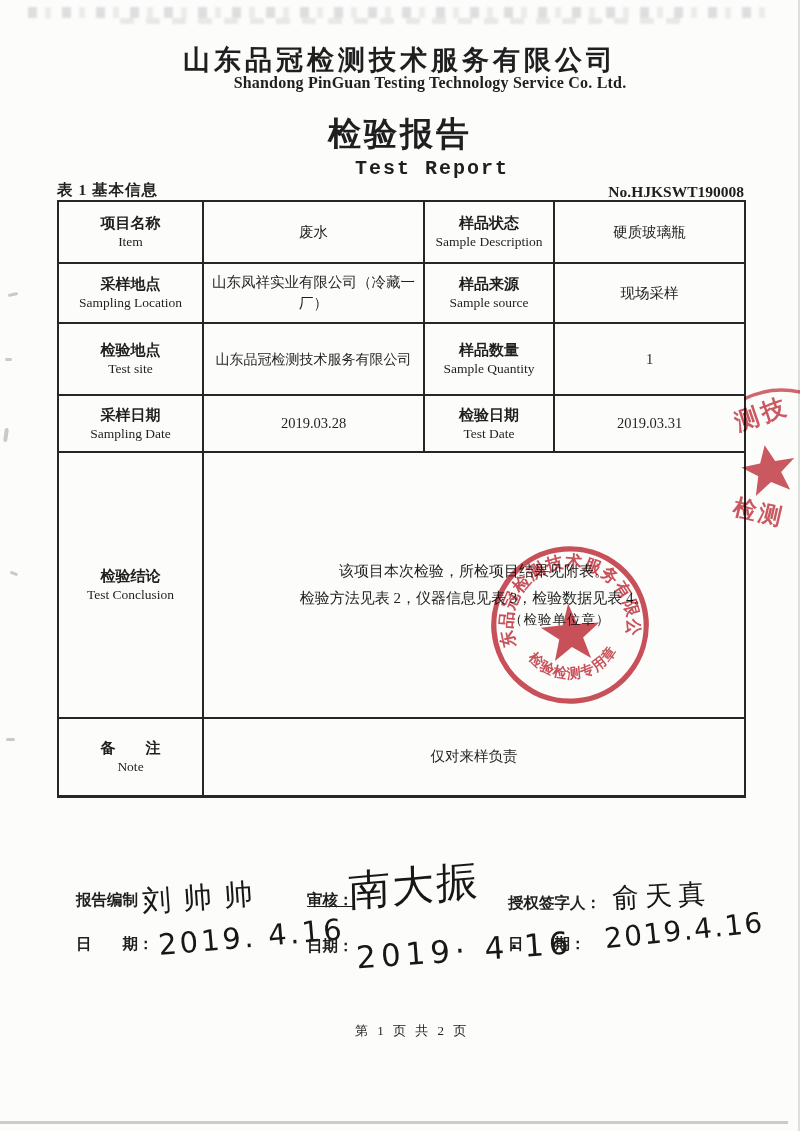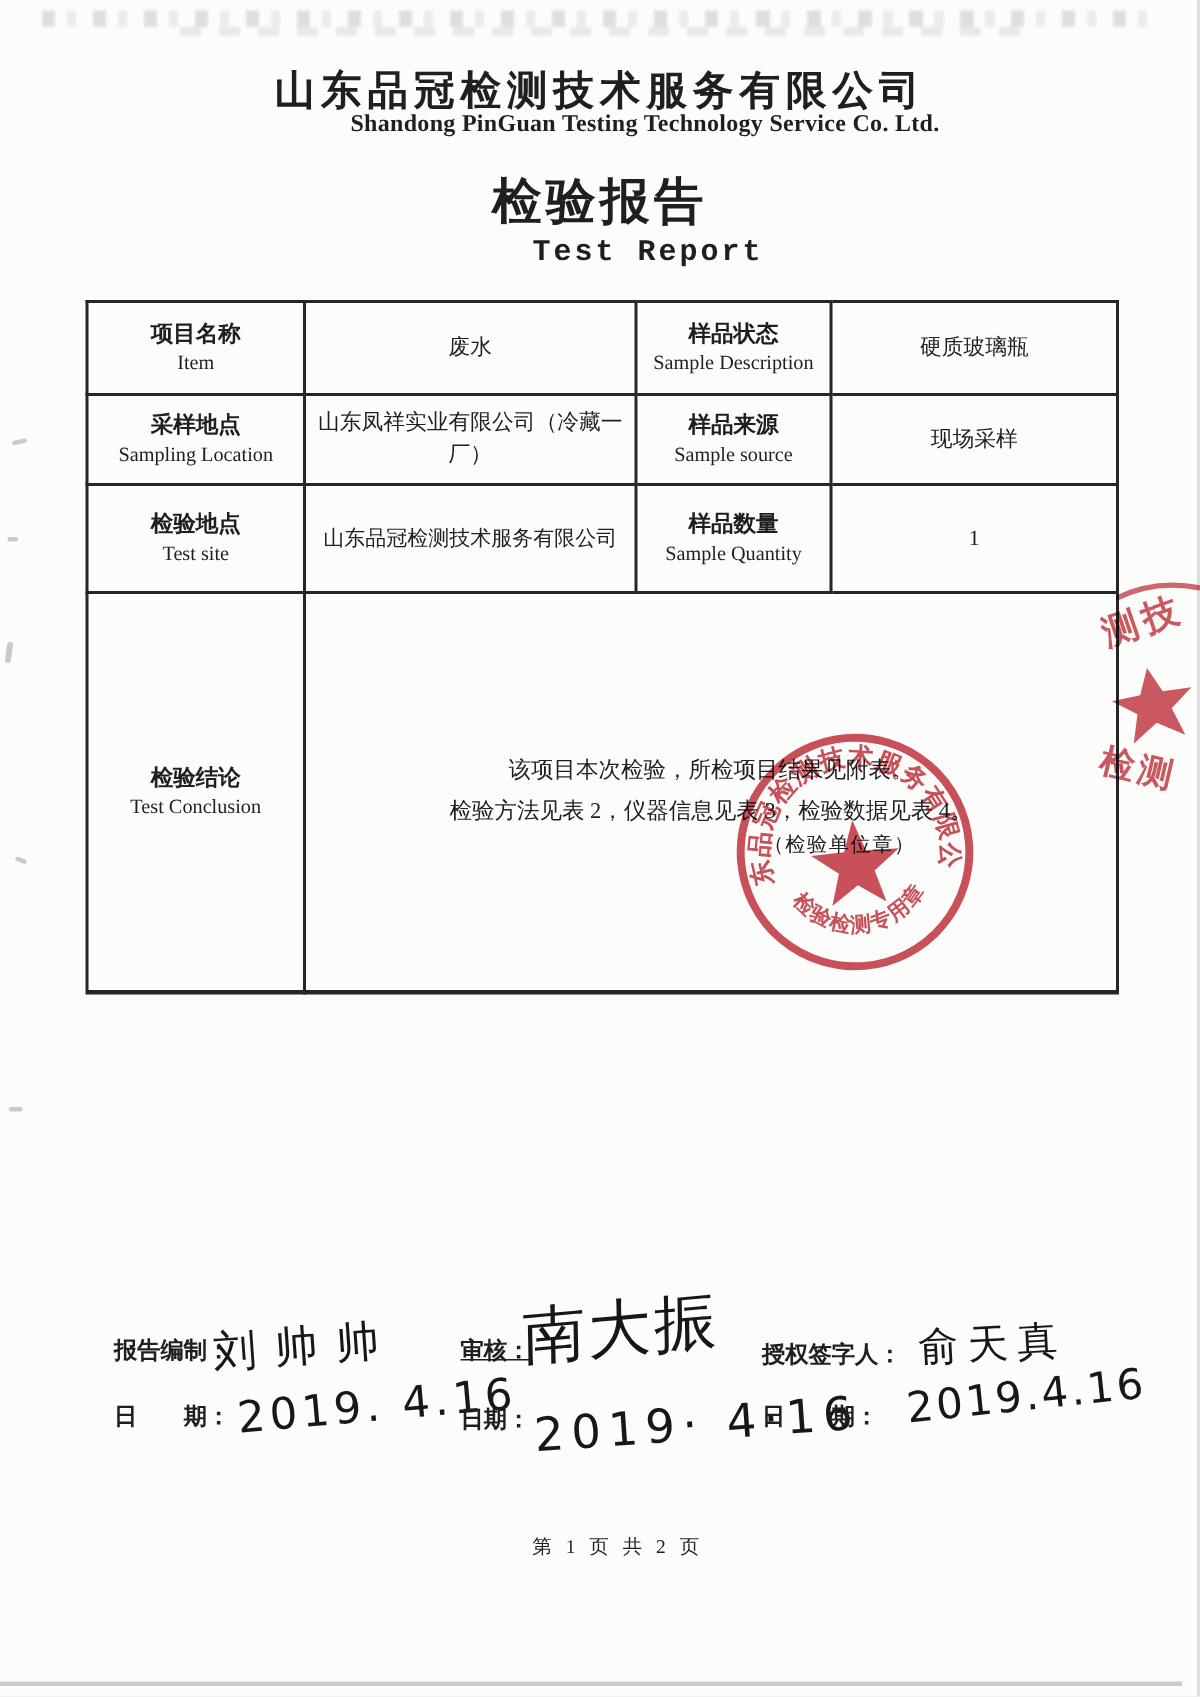--- a/index.html
+++ b/index.html
@@ -91,20 +91,24 @@
   <div class="abs speck" style="left:10px; top:572px; width:8px;  height:3px; transform:rotate(20deg);"></div>
   <div class="abs speck" style="left:6px;  top:738px; width:9px;  height:3px;"></div>
   <div class="abs bottom-edge"></div>
   <div class="abs right-edge"></div>
 
   <div class="abs centered company-cn">山东品冠检测技术服务有限公司</div>
   <div class="abs centered company-en">Shandong PinGuan Testing Technology Service Co. Ltd.</div>
   <div class="abs centered title-cn">检验报告</div>
   <div class="abs centered title-en">Test Report</div>
 
+  <div class="caption-row abs">
+    <span class="table-caption">表 1 基本信息</span>
+    <span class="report-no">No.HJKSWT190008</span>
+  </div>
 
   <table class="info">
     <colgroup>
         <col style="width:145px">
         <col style="width:221px">
         <col style="width:130px">
         <col style="width:191px">
       </colgroup>
     <tbody>
       <tr style="height:62px">
@@ -135,20 +139,32 @@
         <td>
           <span class="lbl-cn">检验地点</span>
           <span class="lbl-en">Test site</span>
           </td>
         <td><span class="val" style="font-size:14px">山东品冠检测技术服务有限公司</span></td>
         <td>
           <span class="lbl-cn">样品数量</span>
           <span class="lbl-en">Sample Quantity</span>
           </td>
         <td><span class="val">1</span></td>
+      </tr>
+      <tr style="height:57px">
+        <td>
+          <span class="lbl-cn">采样日期</span>
+          <span class="lbl-en">Sampling Date</span>
+          </td>
+        <td><span class="val">2019.03.28</span></td>
+        <td>
+          <span class="lbl-cn">检验日期</span>
+          <span class="lbl-en">Test Date</span>
+          </td>
+        <td><span class="val">2019.03.31</span></td>
       </tr>
 
       <tr style="height:266px">
         <td>
           <span class="lbl-cn">检验结论</span>
           <span class="lbl-en">Test Conclusion</span>
           </td>
         <td colspan="3" class="conclusion-cell">
           <div class="conc-line">该项目本次检验，所检项目结果见附表。</div>
           <div class="conc-line">检验方法见表 2，仪器信息见表 3，检验数据见表 4。</div>
@@ -164,20 +180,29 @@
             <text font-size="17.5" fill="#c6424c" letter-spacing="1">
               <textPath href="#topArc" startOffset="50%" text-anchor="middle">山东品冠检测技术服务有限公司</textPath>
             </text>
             <text font-size="14.5" fill="#c6424c" letter-spacing="1">
               <textPath href="#botArc" startOffset="50%" text-anchor="middle">检验检测专用章</textPath>
             </text>
           </svg>
         </td>
       </tr>
 
+      <tr style="height:78px">
+        <td>
+          <span class="lbl-cn">备　　注</span>
+          <span class="lbl-en">Note</span>
+          </td>
+        <td colspan="3">
+          <span class="val">仅对来样负责</span>
+        </td>
+      </tr>
     </tbody>
   </table>
 
   <svg class="abs edge-arc" viewBox="0 0 56 16">
     <path d="M0,14 Q26,1 56,7" fill="none" stroke="#c6424c" stroke-width="3.5"></path>
   </svg>
   <div class="abs edge-stamp-part edge-top">测技</div>
   <svg class="abs edge-star" viewBox="0 0 60 56">
     <polygon points="30,1 38.2,19.5 59,20.1 42.5,32.5 48.8,53 30,41 11.2,53 17.5,32.5 1,20.1 21.8,19.5" fill="#c6424c"></polygon>
   </svg>

